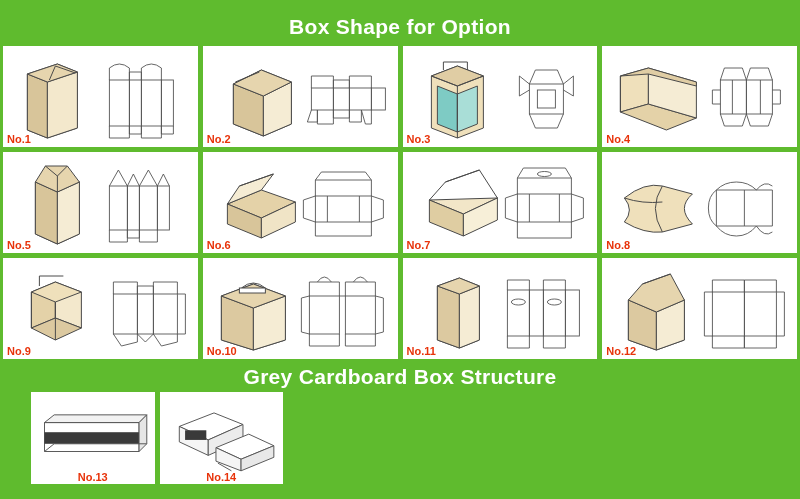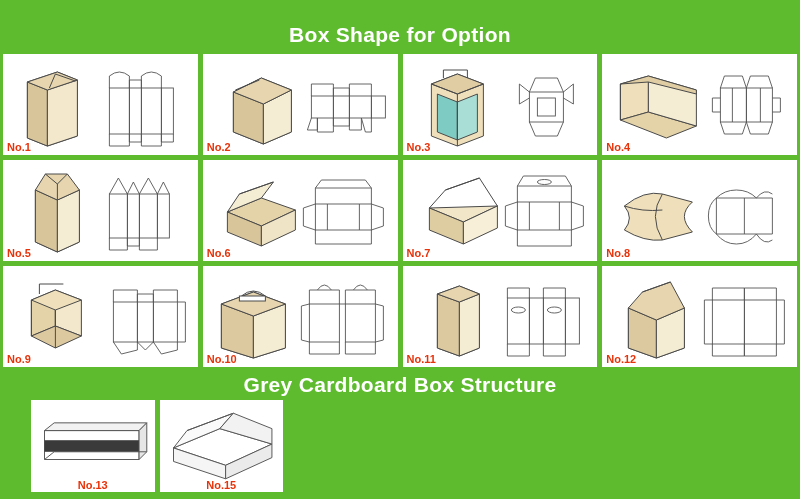--- a/index.html
+++ b/index.html
@@ -24,21 +24,21 @@
     width: 100%;
     text-align: center;
     color: #ffffff;
     font-weight: bold;
     font-size: 21px;
     letter-spacing: 0.3px;
     background: #5fbb2e;
     line-height: 30px;
     height: 30px;
   }
-  .banner-top { padding-top: 20px; height: 34px; line-height: 30px; }
+  .banner-top { padding-top: 12px; height: 34px; line-height: 30px; }
   .grid {
     display: grid;
     grid-template-columns: repeat(4, 1fr);
     gap: 5px;
     padding: 0 3px;
     background: #5fbb2e;
   }
   .grid-main { grid-auto-rows: 101px; }
   .grid-bottom { grid-auto-rows: 92px; padding-bottom: 3px; }
   .cell {
@@ -391,33 +391,35 @@
           <polygon points="14,30 112,30 112,60 14,60"></polygon>
           <rect x="14" y="40" width="98" height="12" fill="#3a3a3a" stroke="none"></rect>
           <polygon points="14,30 24,22 120,22 112,30" fill="#f2f2f2"></polygon>
           <polygon points="112,30 120,22 120,52 112,60" fill="#e6e6e6"></polygon>
           <path d="M14,60 L24,52 L120,52" fill="none"></path>
         </g>
       </svg>
       <span class="label">No.13</span>
     </div>
 
-
     <div class="cell">
       <svg class="art" viewBox="0 0 128 92">
         <g stroke="#555" stroke-width="1" fill="#ffffff">
-          <polygon points="14,48 62,28 116,44 68,66"></polygon>
-          <polygon points="14,48 68,66 68,80 14,62" fill="#f5f5f5"></polygon>
-          <polygon points="68,66 116,44 116,58 68,80" fill="#ebebeb"></polygon>
-          <polygon points="14,48 28,30 76,12 62,28" fill="#fafafa"></polygon>
-          <path d="M28,30 L76,12"></path>
-          <polygon points="62,28 76,12 116,28 116,44" fill="#f2f2f2"></polygon>
-        </g>
-      </svg>
-      <span class="label">No.15</span>
-    </div>
+          <polygon points="20,34 56,20 86,32 50,48"></polygon>
+          <polygon points="20,34 50,48 50,64 20,50" fill="#f5f5f5"></polygon>
+          <polygon points="50,48 86,32 86,48 50,64" fill="#ececec"></polygon>
+          <rect x="26" y="38" width="22" height="10" fill="#3a3a3a" stroke="none"></rect>
+          <polygon points="58,56 92,42 118,54 84,68" fill="#ffffff"></polygon>
+          <polygon points="58,56 84,68 84,80 58,70" fill="#f5f5f5"></polygon>
+          <polygon points="84,68 118,54 118,66 84,80" fill="#e8e8e8"></polygon>
+          <path d="M60,72 L74,80" stroke="#555" fill="none"></path>
+        </g>
+      </svg>
+      <span class="label">No.14</span>
+    </div>
+
 
 
 
 
   </div>
 
 </div>
 
 </body></html>

